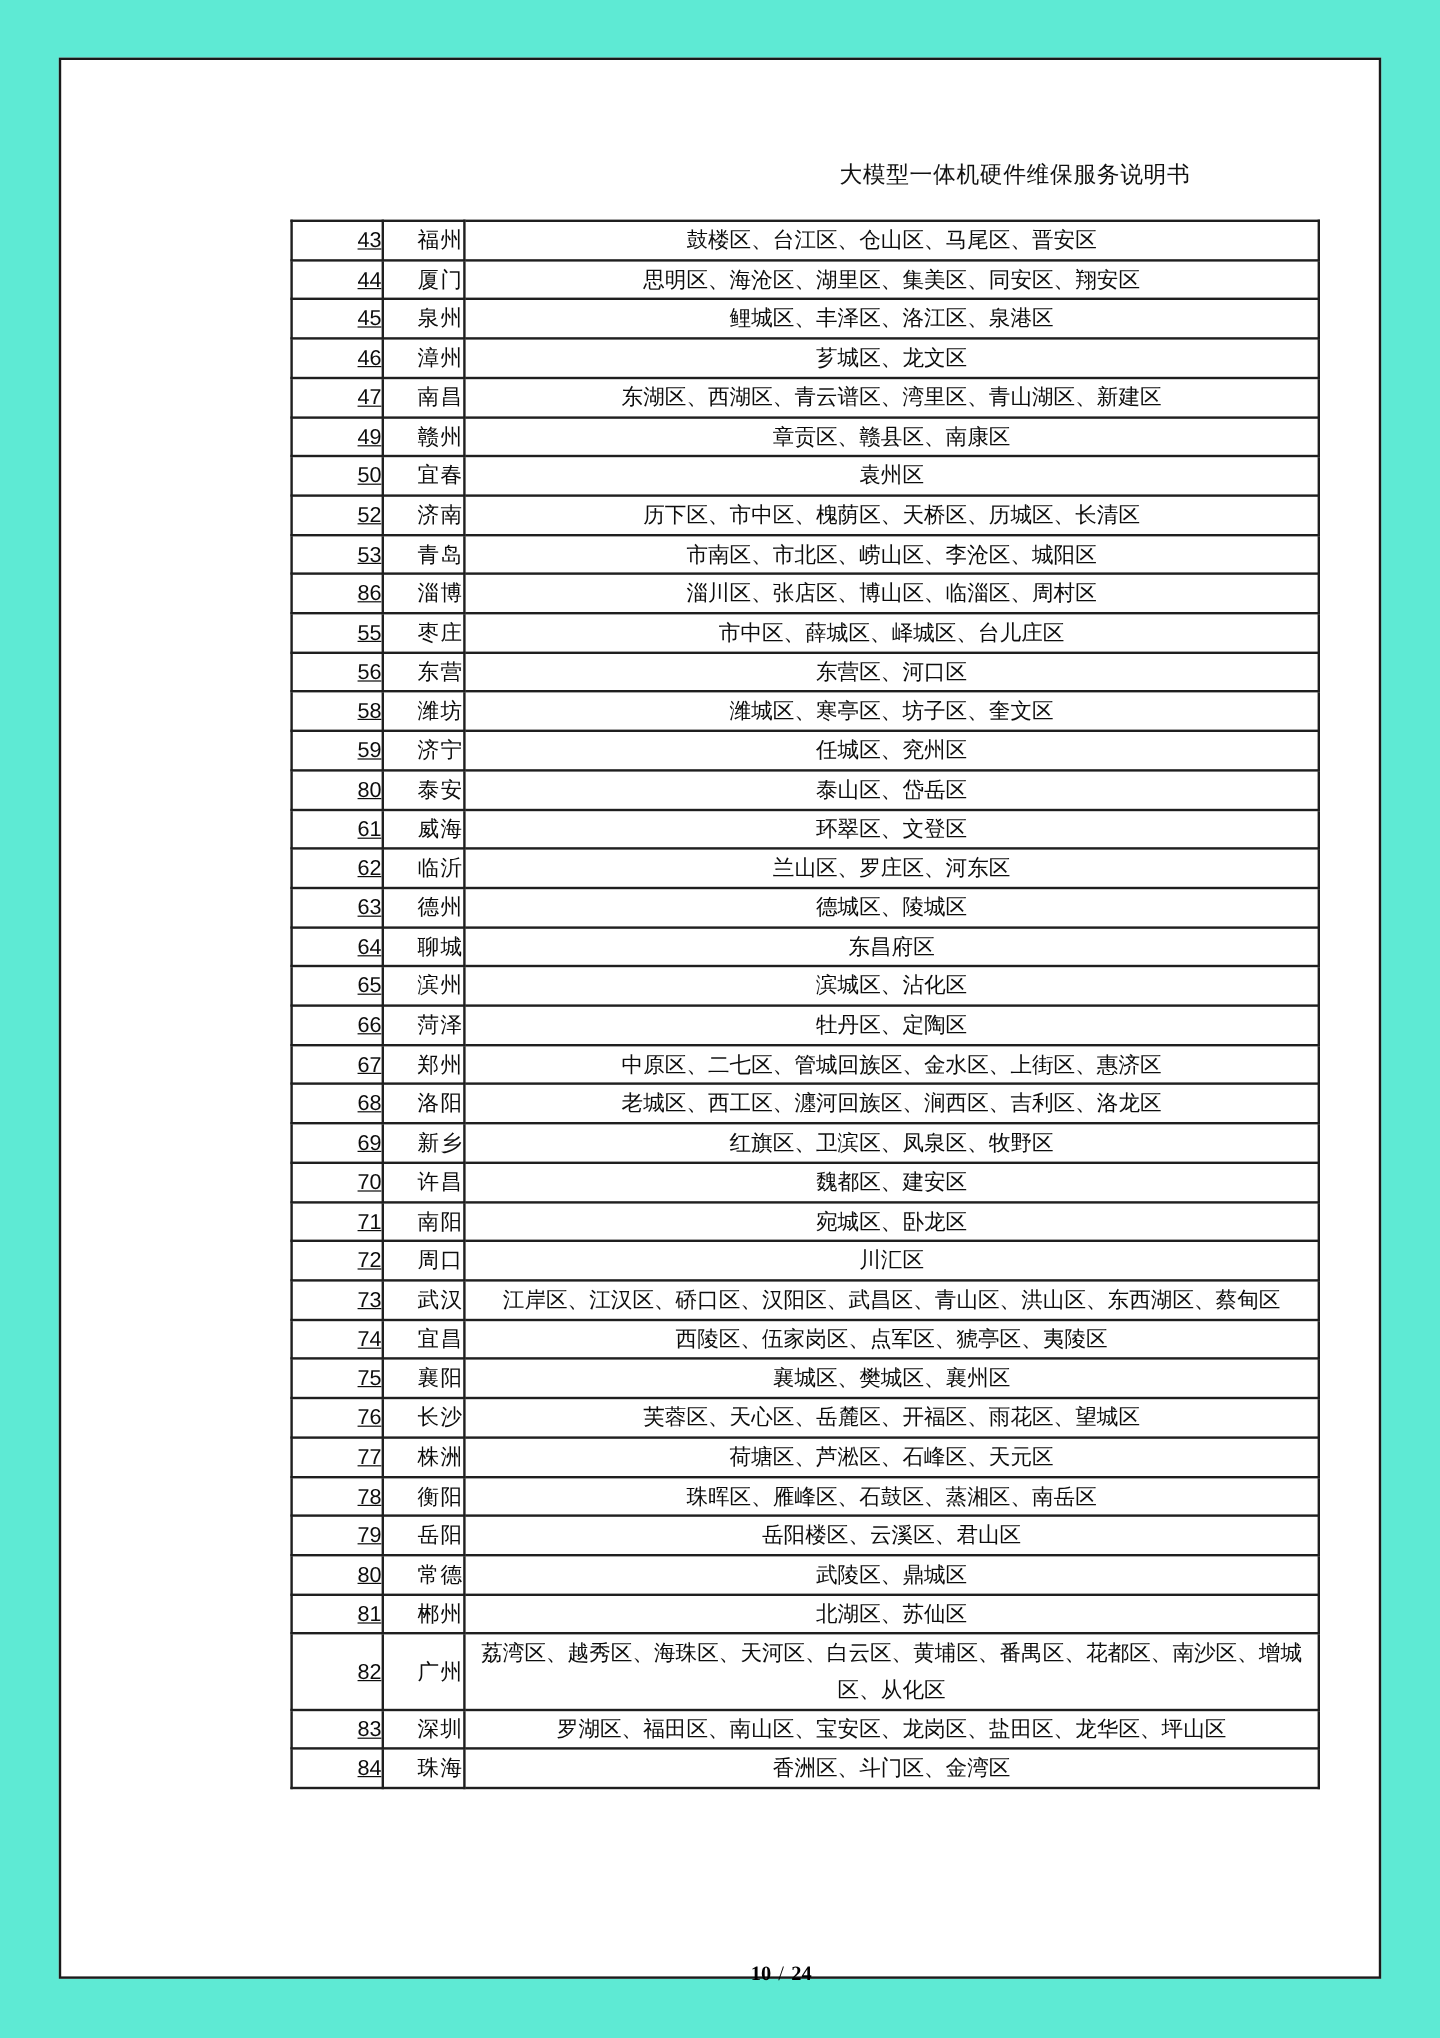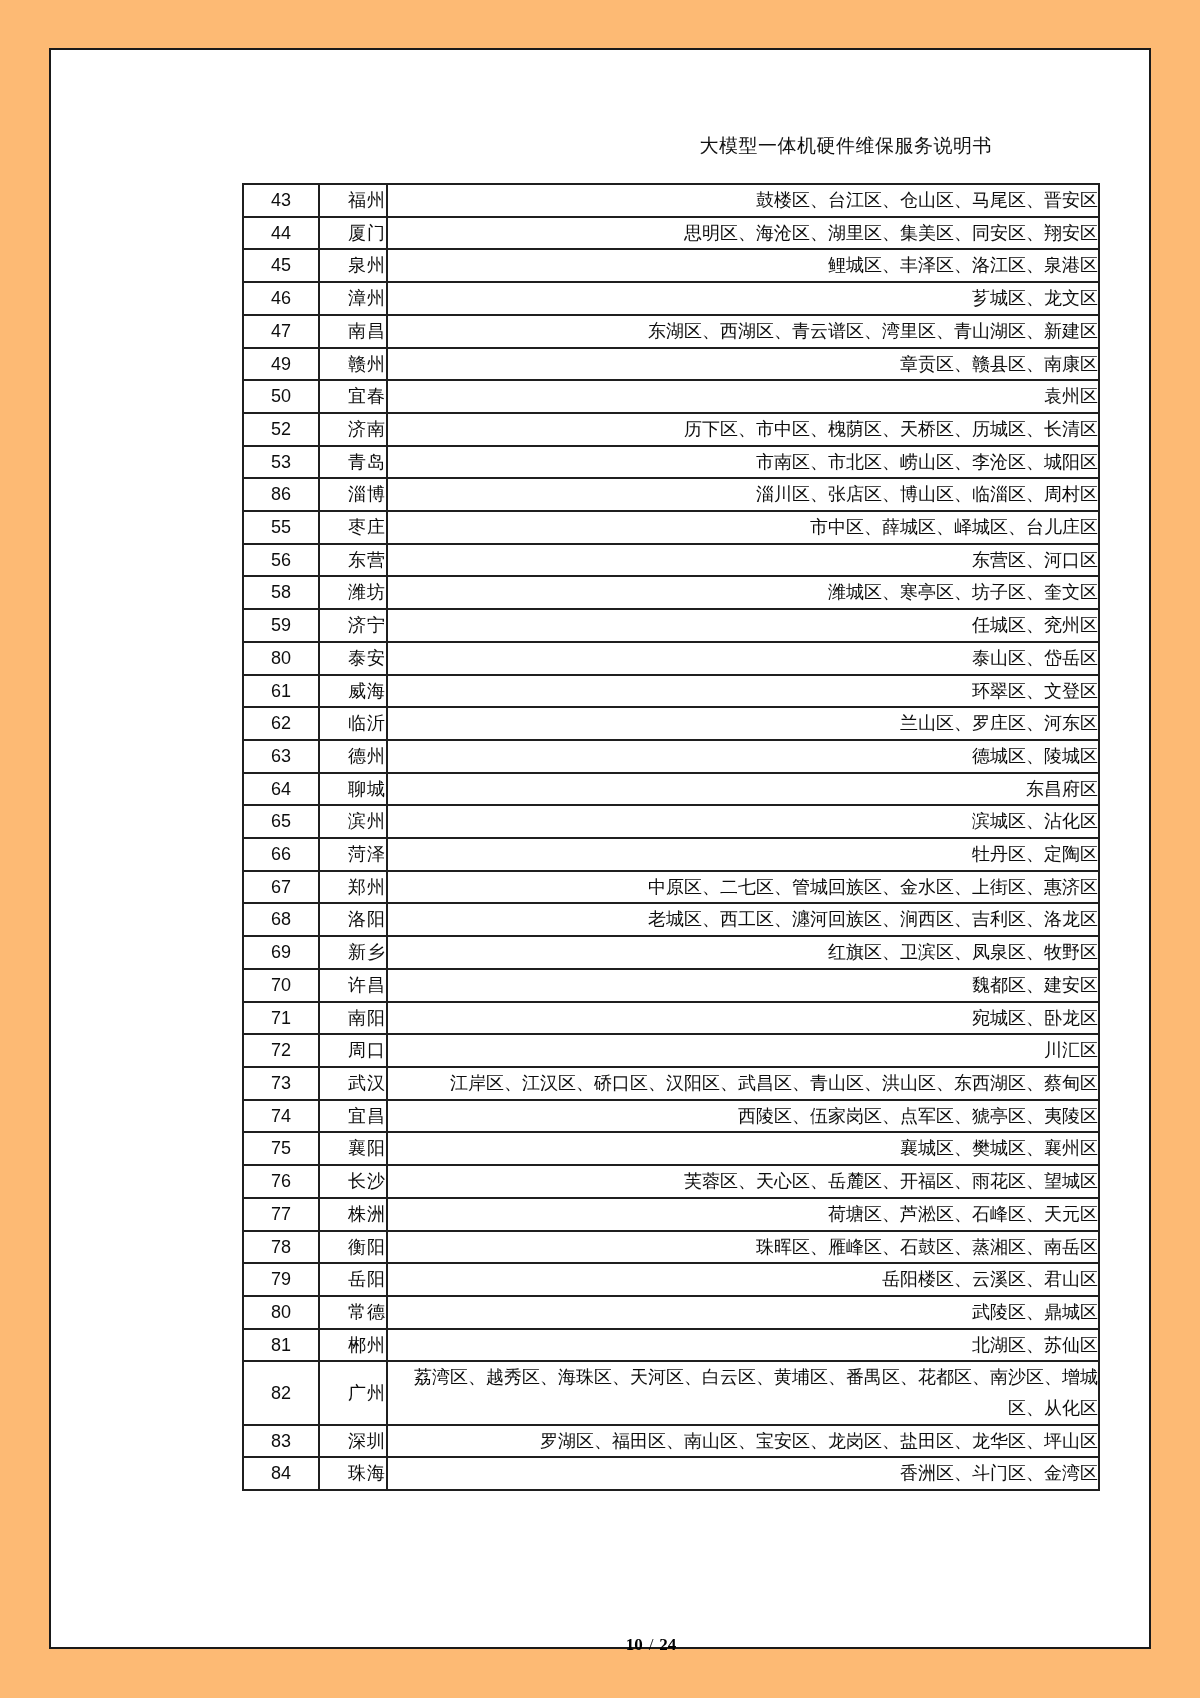--- a/index.html
+++ b/index.html
@@ -9,21 +9,21 @@
     width: 1200px;
     height: 1698px;
     position: relative;
     font-family: "Liberation Sans", "DejaVu Sans", sans-serif;
     color: #000;
   }
   .page {
     position: absolute;
     left: 0; top: 0;
     width: 1200px; height: 1698px;
-    background: #fdba74;
+    background: #5eead4;
   }
   .page-frame {
     position: absolute;
     box-sizing: border-box;
     left: 49px; top: 48px;
     width: 1102px; height: 1601px;
     border: 2px solid #1a1a1a;
     background: #ffffff;
   }
   .doc-header {
@@ -51,24 +51,24 @@
   table.city-table td {
     border: 2px solid #1f1f1f;
     height: var(--rh);
     line-height: var(--rh);
     padding: 0;
     font-size: 18px;
     color: #0d0d0d;
     vertical-align: middle;
     overflow: hidden;
   }
-  td.col-no   { text-align: center; }
+  td.col-no   { text-align: right; text-decoration: underline; }
   td.col-city { text-align: right; letter-spacing: 1px; }
   td.col-districts {
-    text-align: right;
+    text-align: center;
     padding-left: 14px;
     padding-right: 13px;
     word-break: normal;
   }
   .doc-footer {
     position: absolute;
     left: 0;
     top: 1585px;
     width: 1200px;
     text-align: center;

